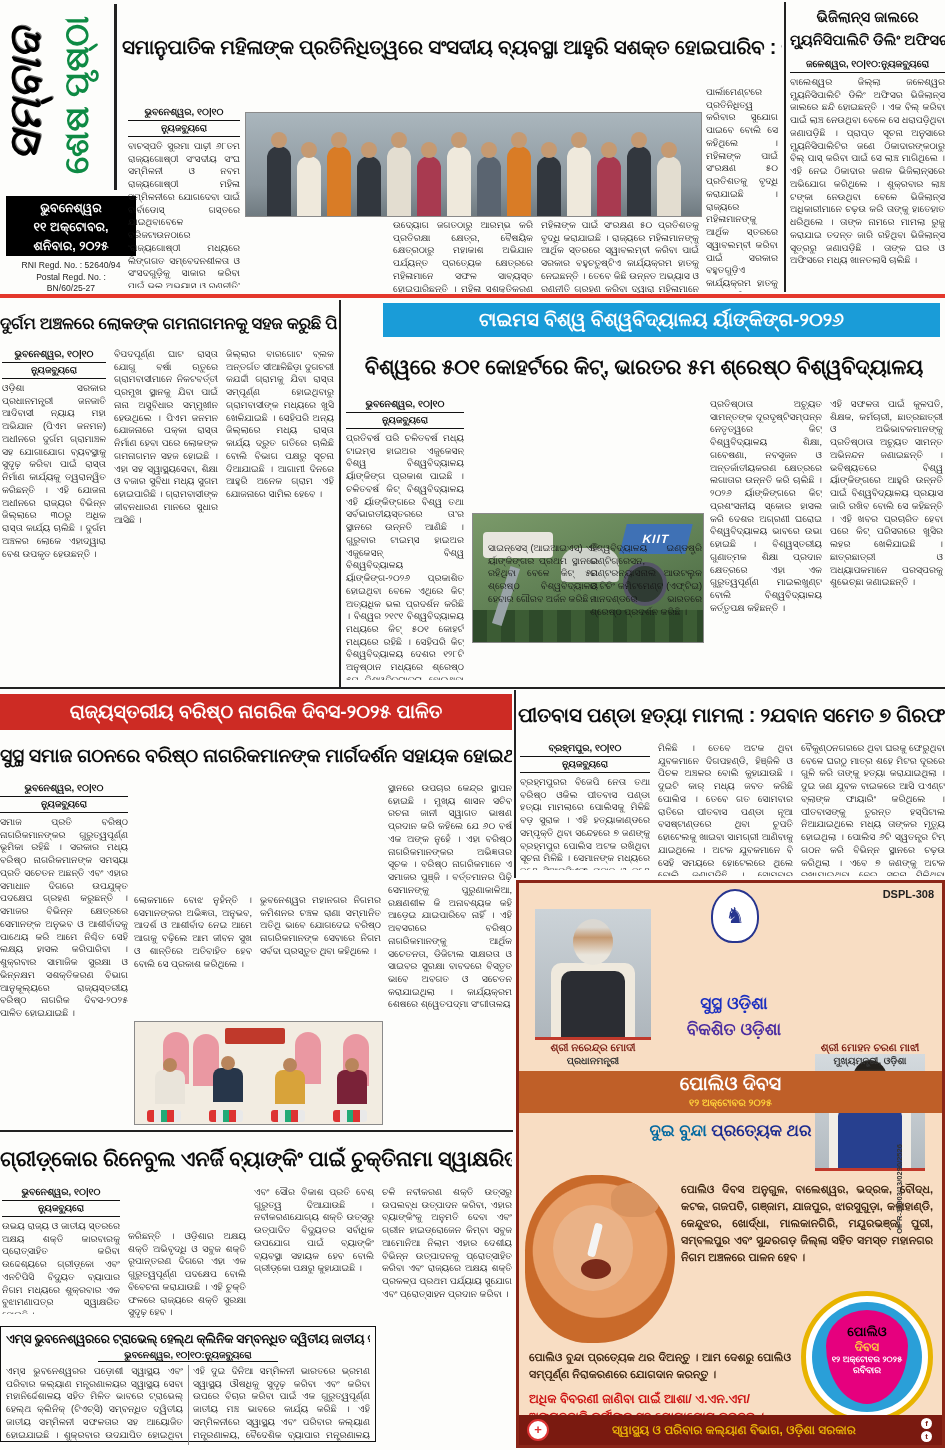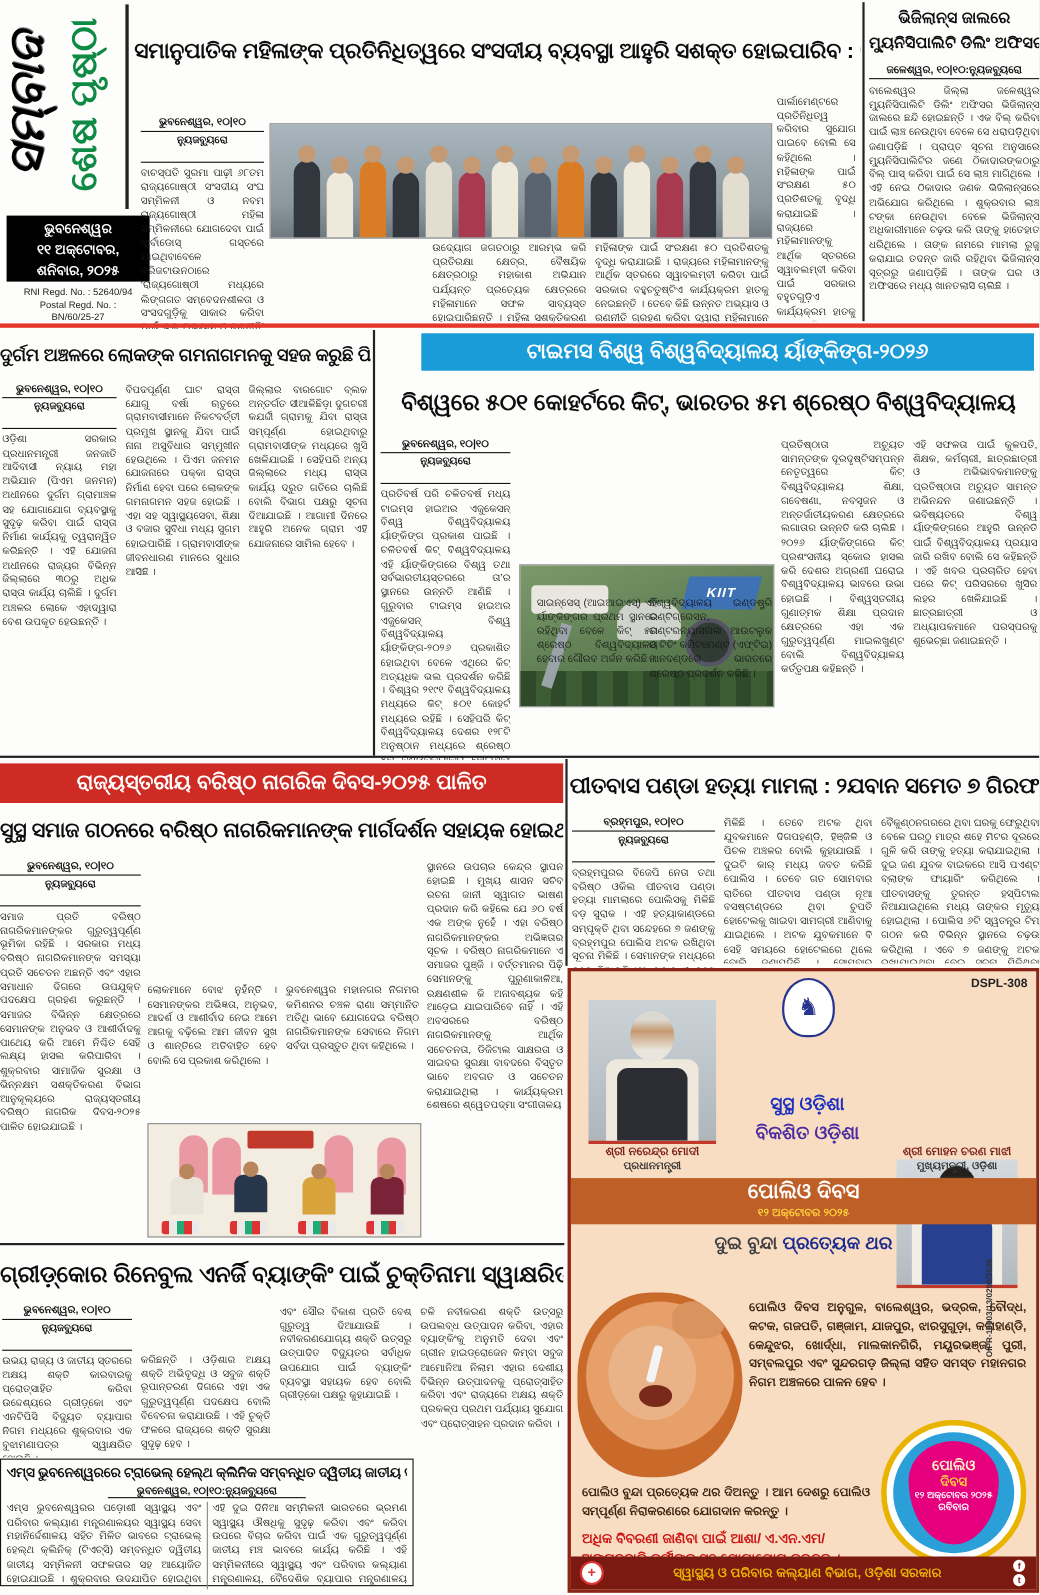--- a/index.html
+++ b/index.html
@@ -2,21 +2,21 @@
 <html><head>
 <meta charset="utf-8">
 <style>
   html,body{margin:0;padding:0;background:#e9e9e9;}
   #page{position:relative;width:945px;height:1450px;background:#fdfdfb;margin:0 auto;
         font-family:"Liberation Sans",sans-serif;color:#111;overflow:hidden;}
   .abs{position:absolute;}
   .hl{font-weight:bold;white-space:nowrap;overflow:hidden;text-align:center;color:#0c0c0c;letter-spacing:-0.3px;}
   .body-txt{font-size:9.3px;line-height:1.37;text-align:justify;overflow:hidden;color:#161616;}
   .dl{font-weight:bold;font-size:9.6px;text-align:center;border-bottom:1.2px solid #111;padding-bottom:2px;margin-bottom:2px;}
-  .bl{font-weight:bold;font-size:9.2px;text-align:center;border-bottom:1.2px solid #111;padding-bottom:14px;margin-bottom:3px;}
+  .bl{font-weight:bold;font-size:9.2px;text-align:center;border-bottom:1.2px solid #111;padding-bottom:2px;margin-bottom:3px;}
   .vrule{background:#222;}
   .hline{background:#222;}
   .photo{border:1px solid #8a8a8a;overflow:hidden;position:relative;}
   
   .crowd{display:flex;align-items:flex-end;justify-content:center;gap:6px;height:100%;padding-top:14px;box-sizing:border-box;}
   .p{width:24px;height:60px;border-radius:12px 12px 0 0;position:relative;flex:0 0 auto;}
   .p::before{content:"";position:absolute;top:-14px;left:4px;width:16px;height:16px;border-radius:50%;background:#c59a72;}
   .p:nth-child(odd){height:70px;}
   .p.c1{background:#32373e;} .p.c2{background:#efe9dc;} .p.c3{background:#d97c26;}
   .p.c4{background:#a83a50;} .p.c5{background:#5a6470;} .p.c6{background:#e3ddd0;}
@@ -215,36 +215,36 @@
     </div>
     <div class="cap1 abs" style="left:286px;top:158px;width:130px;">ଶ୍ରୀ ମୋହନ ଚରଣ ମାଝୀ</div>
     <div class="cap2 abs" style="left:286px;top:172px;width:130px;">ମୁଖ୍ୟମନ୍ତ୍ରୀ, ଓଡ଼ିଶା</div>
 
     <div class="abs" style="left:0;top:188px;width:423px;height:42px;background:#bf5f28;text-align:center;color:#fff;">
       <span style="display:block;font-weight:bold;font-size:19px;line-height:26px;">ପୋଲିଓ ଦିବସ</span>
       <span style="display:block;font-weight:bold;font-size:10px;color:#ffd23c;line-height:12px;">୧୨ ଅକ୍ଟୋବର ୨୦୨୫</span>
     </div>
 
     <div class="abs" style="left:0;top:236px;width:423px;text-align:center;font-weight:bold;font-size:16.5px;line-height:1.45;">
-      <span style="color:#404040;">ଦୁଇ ବୁନ୍ଦା</span><span style="color:#1b2a8f;"> ପ୍ରତ୍ୟେକ ଥର</span>
+      <span style="color:#0369a1;">ଦୁଇ ବୁନ୍ଦା</span><span style="color:#1b2a8f;"> ପ୍ରତ୍ୟେକ ଥର</span>
     </div>
 
     <div class="abs" style="left:6px;top:292px;width:150px;height:168px;background:radial-gradient(circle at 50% 45%,#e8a06a 0 56%,#c96a2a 57%);border-radius:48% 52% 55% 45%;overflow:hidden;">
       <span class="head" style="left:28px;top:30px;width:80px;height:86px;background:#eab287;"></span>
       <span class="abs" style="left:56px;top:84px;width:30px;height:20px;background:#7a2a1a;border-radius:50%;"></span>
       <span class="abs" style="left:66px;top:48px;width:8px;height:34px;background:#f4f4f4;transform:rotate(14deg);border-radius:3px;"></span>
       <span class="abs" style="left:86px;top:8px;width:48px;height:34px;background:#d9935f;border-radius:40%;"></span>
     </div>
 
     <div class="abs" style="left:162px;top:298px;width:252px;font-weight:bold;font-size:11px;line-height:1.55;text-align:justify;color:#3a220e;">ପୋଲିଓ ଦିବସ ଅନୁଗୁଳ, ବାଲେଶ୍ୱର, ଭଦ୍ରକ, ବୌଦ୍ଧ, କଟକ, ଗଜପତି, ଗଞ୍ଜାମ, ଯାଜପୁର, ଝାରସୁଗୁଡ଼ା, କଳାହାଣ୍ଡି, କେନ୍ଦୁଝର, ଖୋର୍ଦ୍ଧା, ମାଲକାନଗିରି, ମୟୂରଭଞ୍ଜ, ପୁରୀ, ସମ୍ବଲପୁର ଏବଂ ସୁନ୍ଦରଗଡ଼ ଜିଲ୍ଲା ସହିତ ସମସ୍ତ ମହାନଗର ନିଗମ ଅଞ୍ଚଳରେ ପାଳନ ହେବ ।</div>
 
     <div class="abs" style="left:282px;top:408px;width:132px;height:132px;background:#fff;border-radius:50%;border:5px solid #e8b400;box-sizing:border-box;overflow:hidden;">
       <div class="abs" style="left:6px;top:6px;width:110px;height:110px;background:#2a9fd8;border-radius:50%;"></div>
       <div class="abs" style="left:20px;top:14px;width:82px;height:94px;background:#e6007e;border-radius:50% 50% 50% 50% / 38% 38% 62% 62%;text-align:center;color:#fff;">
-        <span style="display:block;margin-top:14px;font-weight:bold;font-size:13px;color:#fef9c3;">ପୋଲିଓ</span>
+        <span style="display:block;margin-top:14px;font-weight:bold;font-size:13px;color:#000000;">ପୋଲିଓ</span>
         <span style="display:block;font-weight:bold;font-size:12px;color:#ffd23c;">ଦିବସ</span>
         <span style="display:block;font-weight:bold;font-size:8.5px;">୧୨ ଅକ୍ଟୋବର ୨୦୨୫</span>
         <span style="display:block;font-weight:bold;font-size:9px;">ରବିବାର</span>
       </div>
     </div>
 
     <div class="abs" style="left:10px;top:466px;width:262px;font-weight:bold;font-size:11px;line-height:1.5;text-align:justify;color:#3a220e;">ପୋଲିଓ ବୁନ୍ଦା ପ୍ରତ୍ୟେକ ଥର ଦିଅନ୍ତୁ । ଆମ ଦେଶରୁ ପୋଲିଓ ସମ୍ପୂର୍ଣ୍ଣ ନିରାକରଣରେ ଯୋଗଦାନ କରନ୍ତୁ ।</div>
     <div class="abs" style="left:10px;top:508px;width:268px;font-weight:bold;font-size:12.5px;line-height:1.4;color:#cc1111;">ଅଧିକ ବିବରଣୀ ଜାଣିବା ପାଇଁ ଆଶା/ ଏ.ଏନ.ଏମ/ ଅଙ୍ଗନବାଡ଼ି କର୍ମୀଙ୍କ ସହ ଯୋଗାଯୋଗ କରନ୍ତୁ ।</div>
 
     <div class="abs" style="left:0;bottom:0;width:423px;height:30px;background:#7a1a10;display:flex;align-items:center;">

